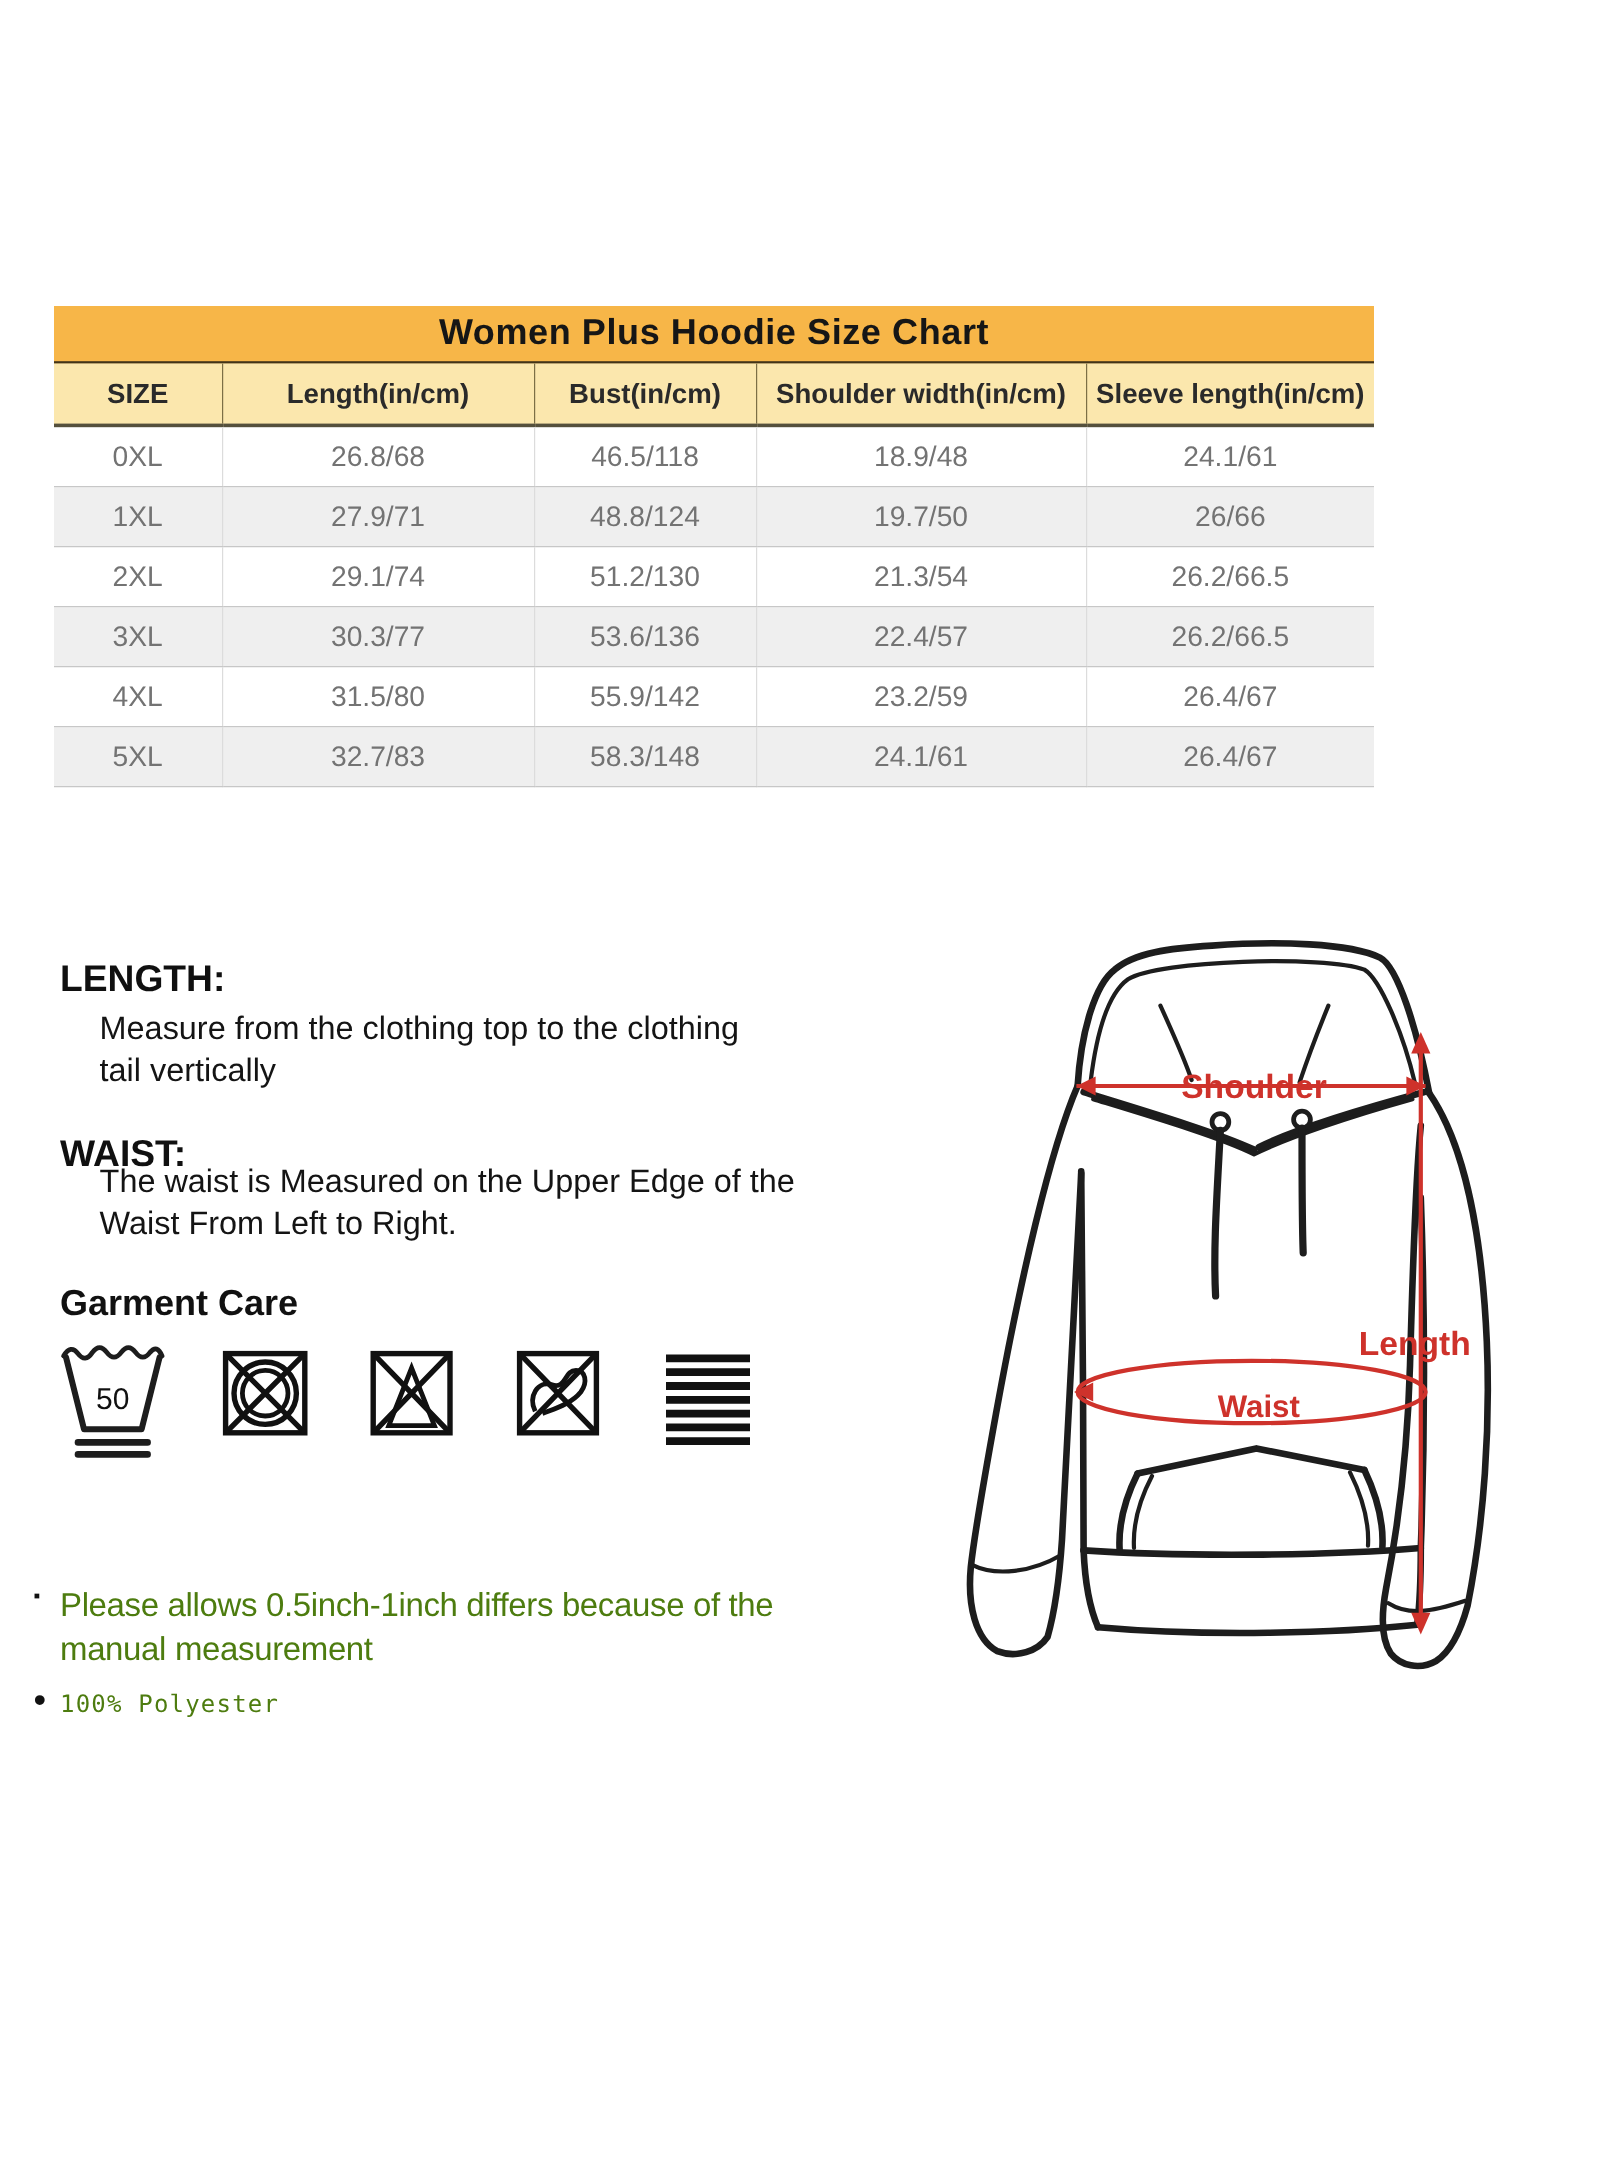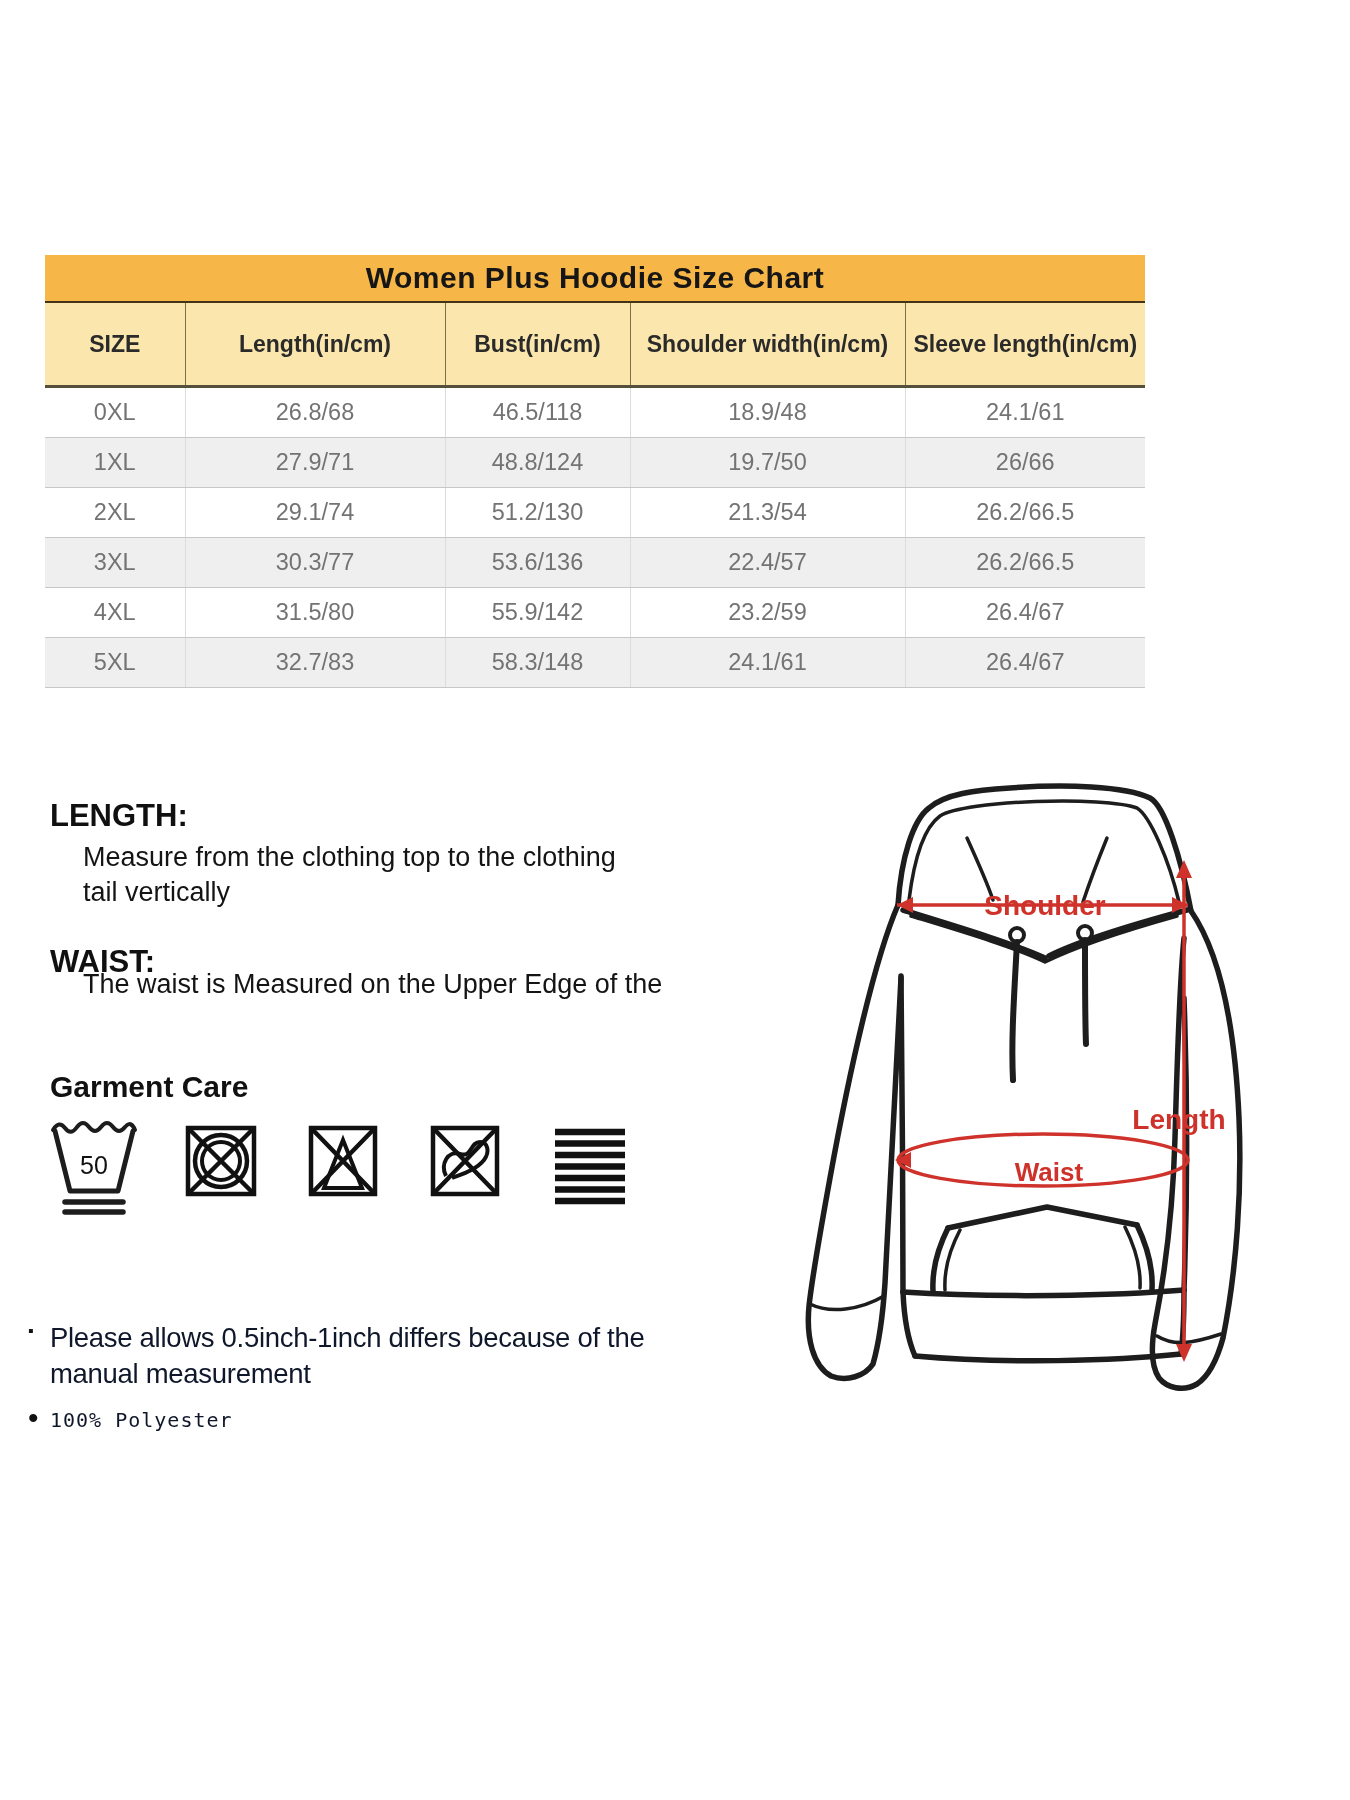--- a/index.html
+++ b/index.html
@@ -6,21 +6,21 @@
   .canvas{position:relative;width:1350px;height:1800px;background:#ffffff;overflow:hidden;
           font-family:"Liberation Sans", sans-serif;color:#1f1f1f;}
 
   
   .chart-wrap{position:absolute;left:45px;top:255px;width:1100px;}
   table.size-chart{border-collapse:collapse;width:1100px;table-layout:fixed;}
   .size-chart caption{caption-side:top;background:#F7B648;height:46px;line-height:46px;
       font-size:30px;font-weight:bold;color:#161616;border-bottom:2px solid #423418;
       letter-spacing:.5px;}
   .size-chart th{background:#FBE7AD;height:50px;font-size:23px;font-weight:bold;color:#2a2a2a;
-      border-bottom:3px solid #55503c;border-right:1px solid #7c6f45;padding:16px 2px;}
+      border-bottom:3px solid #55503c;border-right:1px solid #7c6f45;padding:0 2px;}
   .size-chart th:last-child{border-right:none;margin-left:40px;}
   .size-chart td{height:49px;text-align:center;font-size:23.5px;color:#737373;
       border-bottom:1px solid #c7c7c7;border-right:1px solid #dcdcdc;padding:0 2px;}
   .size-chart td:last-child{border-right:none;}
   .size-chart tbody tr:nth-child(even) td{background:#EFEFEF;}
   .col-size{width:140px;} .col-length{width:260px;} .col-bust{width:185px;}
   .col-shoulder{width:275px;} .col-sleeve{width:240px;}
 
   
   .sec-heading{position:absolute;left:50px;font-size:31px;font-weight:bold;color:#101010;}
@@ -29,21 +29,21 @@
   .care-heading{position:absolute;left:50px;top:1070px;font-size:30px;font-weight:600;color:#111;}
 
   .care-row{position:absolute;left:50px;top:1114px;display:flex;gap:46px;align-items:flex-start;}
   .care-row svg{display:block;}
 
   
   .notes{position:absolute;left:28px;top:1320px;width:640px;}
   .note{position:relative;padding-left:22px;margin-bottom:14px;}
   .note .marker{position:absolute;left:0;top:2px;font-size:16px;color:#111;}
   .note.round .marker{font-size:30px;top:-6px;}
-  .note .line{display:block;font-size:27.5px;line-height:1.32;color:#0f172a;letter-spacing:-0.3px;}
+  .note .line{display:block;font-size:27.5px;line-height:1.32;color:#4d7c0f;letter-spacing:-0.3px;}
   .note.mono .line{font-family:"DejaVu Sans Mono", monospace;font-size:20px;letter-spacing:1px;}
 
   
   .diagram{position:absolute;left:645px;top:688px;width:600px;height:820px;}
   .outline{fill:none;stroke:#1d1d1d;stroke-linecap:round;stroke-linejoin:round;}
   .w5{stroke-width:5.5px;} .w3{stroke-width:3.5px;} .w6{stroke-width:6px;}
   .red{fill:none;stroke:#CE322B;stroke-width:3.5px;}
   .redfill{fill:#CE322B;stroke:none;}
   .redlabel{fill:#CE322B;font-family:"Liberation Sans",sans-serif;font-weight:bold;}
 </style>
@@ -120,20 +120,21 @@
 
   <div class="sec-heading" style="top:798px;">LENGTH:</div>
   <div class="sec-body" style="top:840px;">
     <span>Measure from the clothing top to the clothing</span>
     <span>tail vertically</span>
   </div>
 
   <div class="sec-heading" style="top:925px;margin-top:19px;">WAIST:</div>
   <div class="sec-body" style="top:967px;">
     <span>The waist is Measured on the Upper Edge of the</span>
+    <span>Waist From Left to Right.</span>
   </div>
 
   <div class="care-heading">Garment Care</div>
 
   <div class="care-row">
 
     <svg width="88" height="104" viewBox="0 0 88 104">
       <path class="outline w3" d="M3 16 Q9 6 15 14 Q21 22 27 13 Q33 5 39 13 Q45 21 51 13 Q57 5 63 13 Q69 21 75 13 Q81 6 85 16" style="stroke-width:4px;"></path>
       <path class="outline" style="stroke-width:5px;" d="M5 17 L20 77 L68 77 L83 17"></path>
       <text x="44" y="60" text-anchor="middle" font-size="25" fill="#111" font-family="Liberation Sans, sans-serif">50</text>

